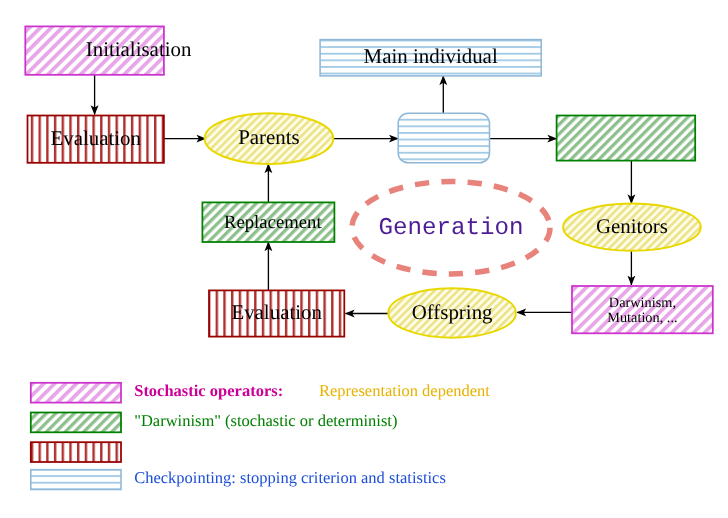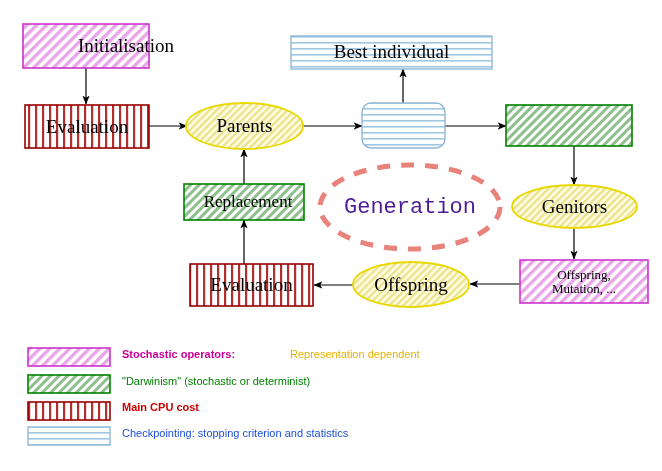--- a/index.html
+++ b/index.html
@@ -40,22 +40,22 @@
     position: absolute;
     display: flex;
     align-items: center;
     justify-content: center;
     font-size: 22px;
     color: #4c1d95;
     font-family: Liberation Mono, monospace;
   }
   .legend-text {
     position: absolute;
-    font-family: Liberation Sans, sans-serif;
-    font-size: 11px;
+    font-family: Liberation Serif, serif;
+    font-size: 15px;
     font-weight: bold;
     white-space: nowrap;
   }
   .legend-text.thin { font-weight: normal; }
   .lt-magenta { color: #cc0099; }
   .lt-gold { color: #e8b200; }
   .lt-green { color: #008000; }
   .lt-red { color: #cc0000; }
   .lt-blue { color: #1d4ed8; }
 </style>
@@ -154,41 +154,40 @@
     <rect x="28" y="402" width="82" height="18" fill="url(#pat-red-vert)" stroke="#990000" stroke-width="1.6"></rect>
     <rect x="28" y="427" width="82" height="18" fill="url(#pat-blue-horiz)" stroke="#8fb8d8" stroke-width="1.4"></rect>
   </svg>
 
   <div class="node-label lbl-big" style="left:23px; top:24px; width:126px; height:44px;margin-left:40px;">Initialisation</div>
 
   <div class="node-label lbl-big" style="left:25px; top:105px; width:124px; height:43px;">Evaluation</div>
 
   <div class="node-label lbl-big" style="left:186px; top:103px; width:117px; height:46px;">Parents</div>
 
-  <div class="node-label lbl-big" style="left:291px; top:34px; width:201px; height:35px;">Best individual</div>
+  <div class="node-label lbl-big" style="left:291px; top:34px; width:201px; height:35px;">Main individual</div>
 
 
 
   <div class="node-label lbl-mid" style="left:184px; top:184px; width:128px; height:36px;">Replacement</div>
 
   <div class="gen-label" style="left:320px; top:186px; width:180px; height:42px;">Generation</div>
 
   <div class="node-label lbl-big" style="left:512px; top:185px; width:125px; height:43px;">Genitors</div>
 
   <div class="node-label lbl-big" style="left:190px; top:264px; width:123px; height:42px;">Evaluation</div>
 
   <div class="node-label lbl-big" style="left:353px; top:262px; width:116px; height:45px;">Offspring</div>
 
   <div class="node-label lbl-small" style="left:520px; top:260px; width:128px; height:43px; flex-direction:column;">
-    <span>Offspring,</span>
+    <span>Darwinism,</span>
     <span>Mutation, ...</span>
   </div>
 
   <div class="legend-text lt-magenta" style="left:122px; top:348px;">Stochastic operators:</div>
   <div class="legend-text lt-gold thin" style="left:290px; top:348px;">Representation dependent</div>
 
   <div class="legend-text lt-green thin" style="left:122px; top:375px;">"Darwinism" (stochastic or determinist)</div>
 
-  <div class="legend-text lt-red" style="left:122px; top:401px;">Main CPU cost</div>
 
   <div class="legend-text lt-blue thin" style="left:122px; top:427px;">Checkpointing: stopping criterion and statistics</div>
 
 </div>
 
 </body></html>

